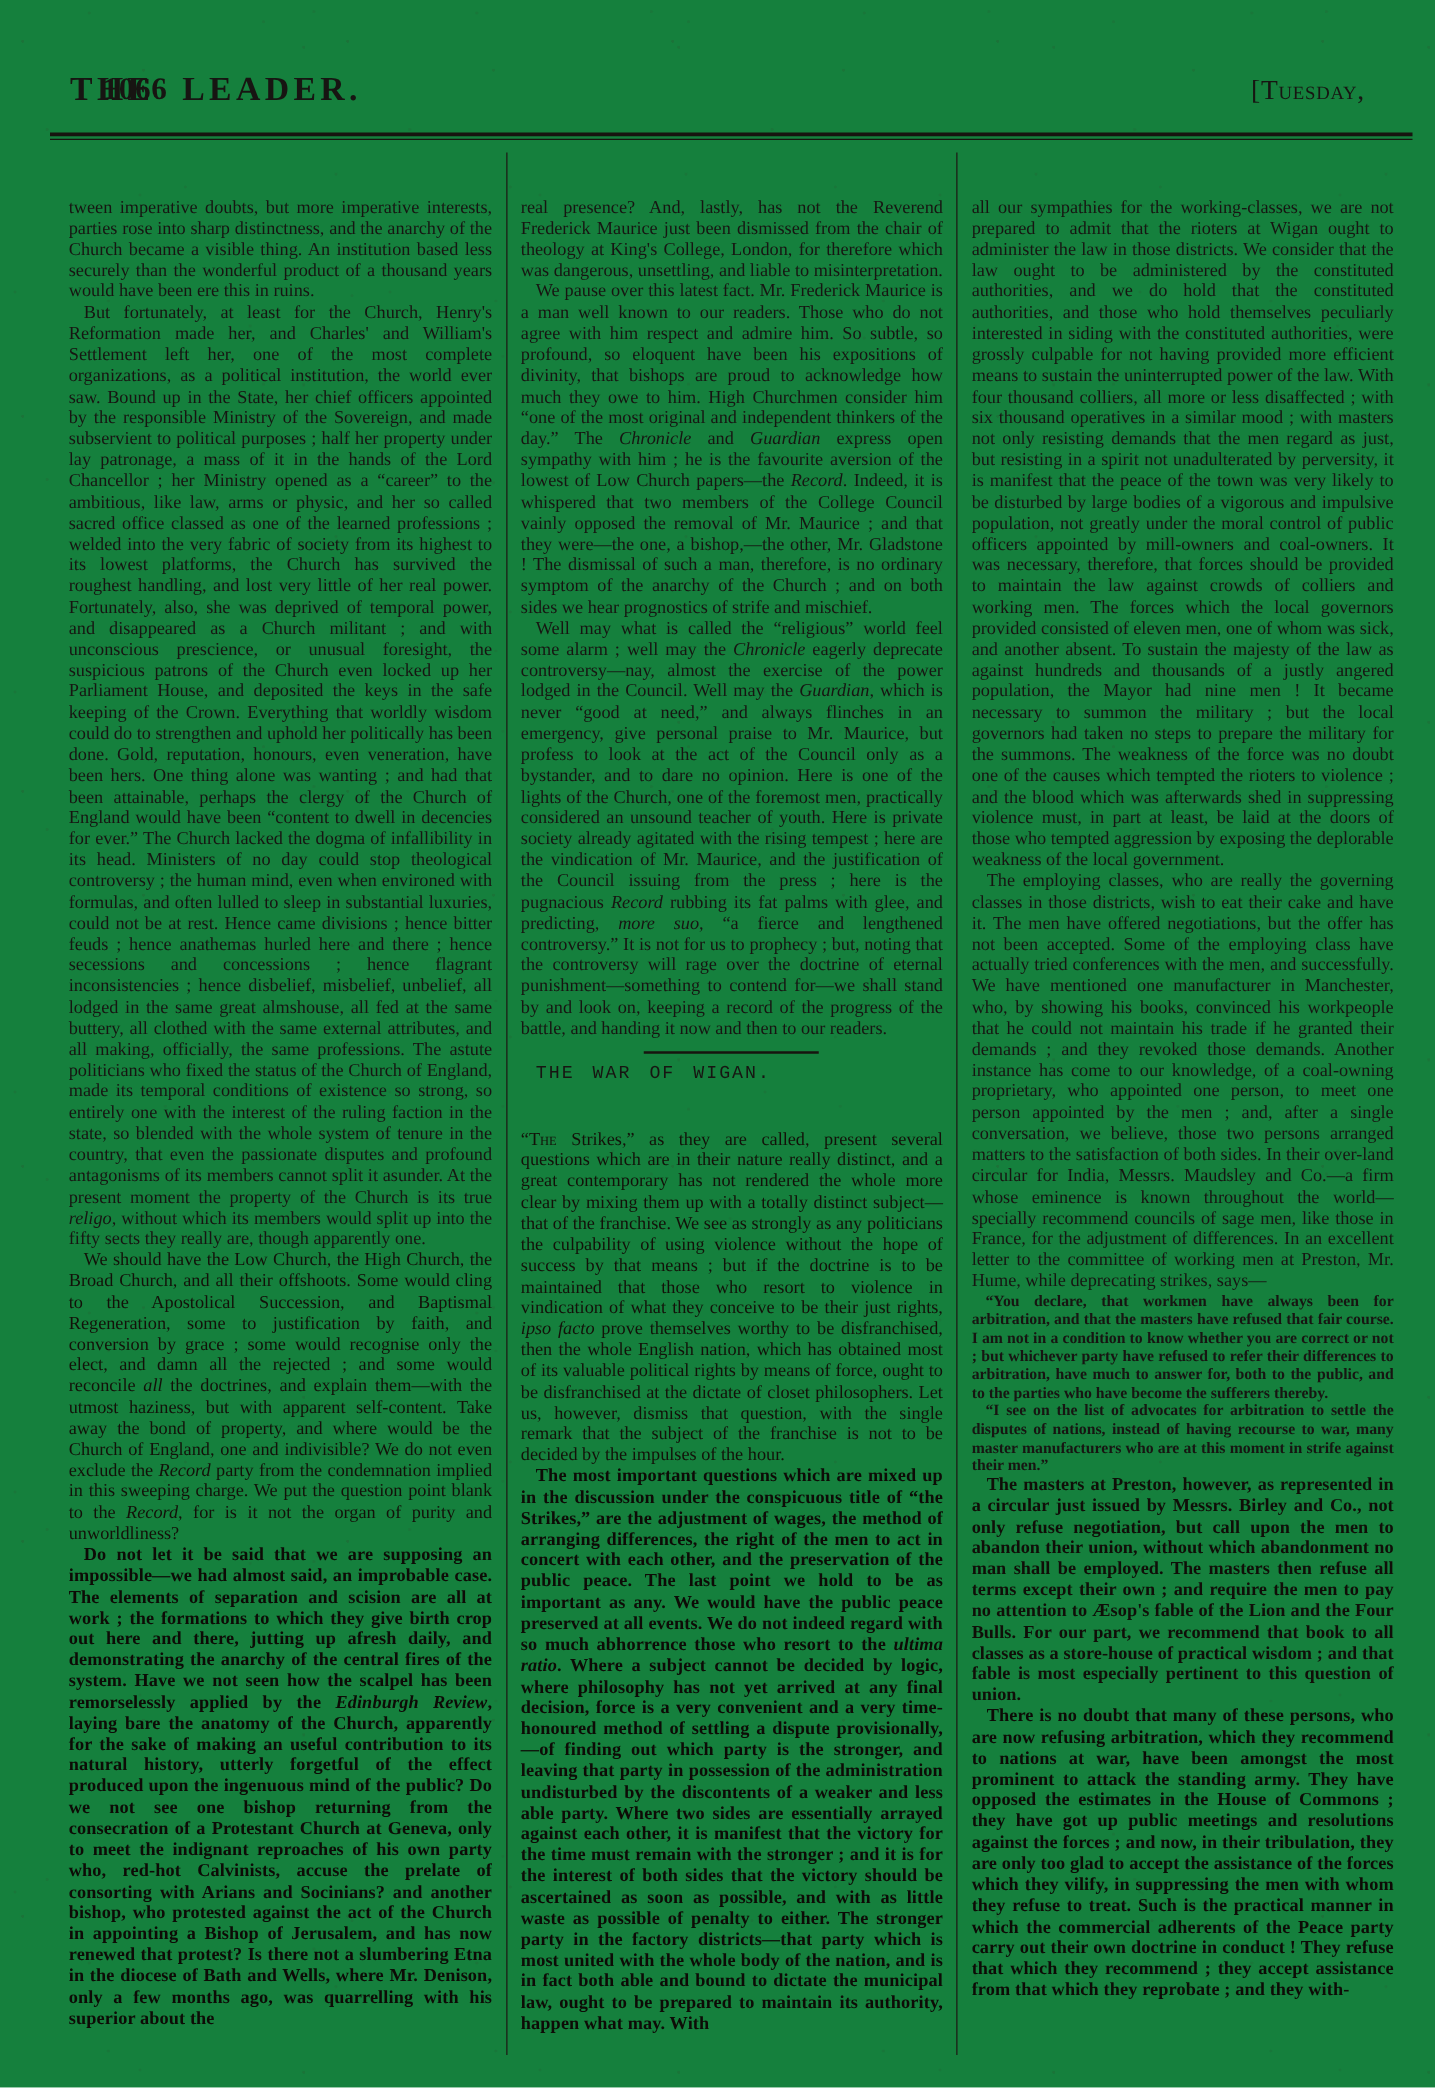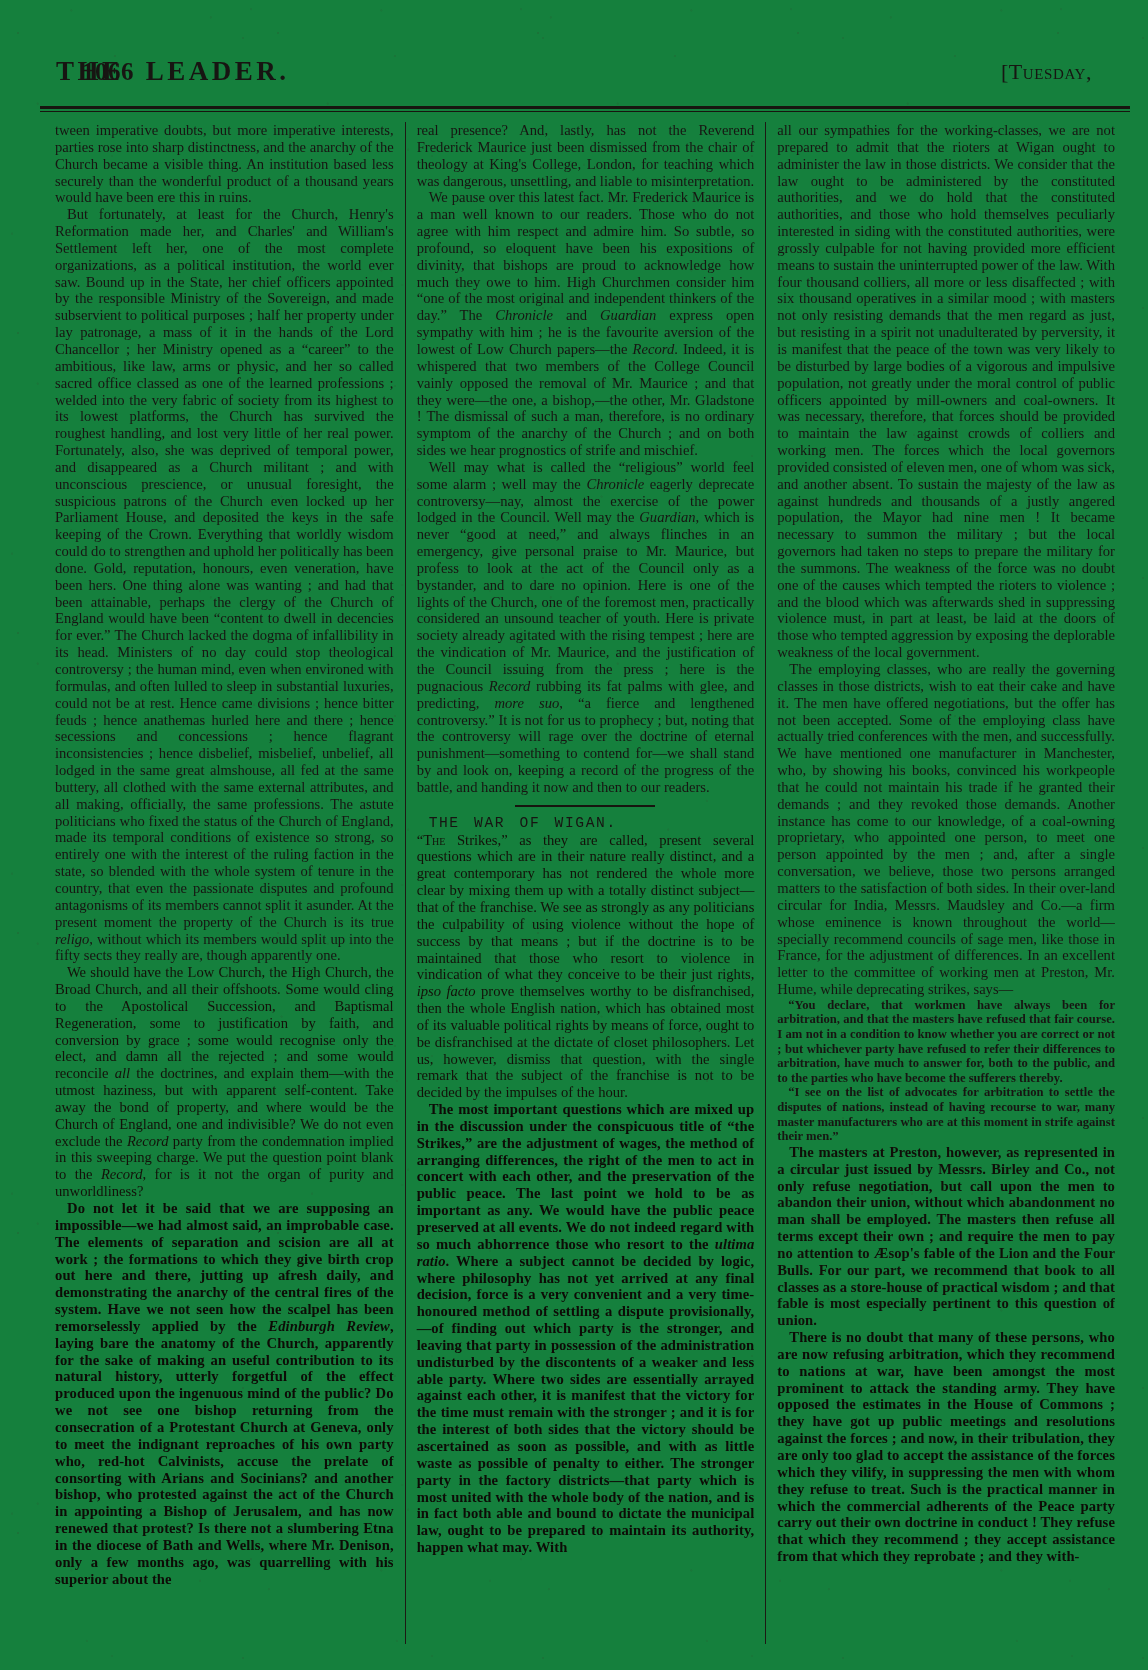--- a/index.html
+++ b/index.html
@@ -115,21 +115,21 @@
 
   .col p {
     margin: 0;
     text-align: justify;
     text-justify: inter-word;
     font-size: 14.6px;
     line-height: 16.85px;
     hyphens: manual;
     text-indent: 12px;
   }
-  .col p.noindent { text-indent: 0; }
+  .col p.noindent { text-indent: 0; margin-top: 36px; }
 
   
   .col p.quoted {
     font-size: 12.6px;
     line-height: 14.6px;
     text-indent: 11px;
     font-weight: bold;
   }
 
   
@@ -170,21 +170,21 @@
   <div class="columns">
 
     <div class="col">
       <p class="noindent">tween imperative doubts, but more imperative interests, parties rose into sharp distinctness, and the anarchy of the Church became a visible thing. An institution based less securely than the wonderful product of a thousand years would have been ere this in ruins.</p>
       <p><span>But fortunately, at least for the Church, Henry's Reformation made her, and Charles' and William's Settlement left her, one of the most complete organizations, as a political institution, the world ever saw. Bound up in the State, her chief officers appointed by the responsible Ministry of the Sovereign, and made subservient to political purposes ; half her property under lay patronage, a mass of it in the hands of the Lord Chancellor ; her Ministry opened as a “career” to the ambitious, like law, arms or physic, and her so called sacred office classed as one of the learned professions ; welded into the very fabric of society from its highest to its lowest platforms, the Church has survived the roughest handling, and lost very little of her real power. Fortunately, also, she was deprived of temporal power, and disappeared as a Church militant ; and with unconscious prescience, or unusual foresight, the suspicious patrons of the Church even locked up her Parliament House, and deposited the keys in the safe keeping of the Crown. Everything that worldly wisdom could do to strengthen and uphold her politically has been done. Gold, reputation, honours, even veneration, have been hers. One thing alone was wanting ; and had that been attainable, perhaps the clergy of the Church of England would have been “content to dwell in decencies for ever.” The Church lacked the dogma of infallibility in its head. Ministers of no day could stop theological controversy ; the human mind, even when environed with formulas, and often lulled to sleep in substantial luxuries, could not be at rest. Hence came divisions ; hence bitter feuds ; hence anathemas hurled here and there ; hence secessions and concessions ; hence flagrant inconsistencies ; hence disbelief, misbelief, unbelief, all lodged in the same great almshouse, all fed at the same buttery, all clothed with the same external attributes, and all making, officially, the same professions. The astute politicians who fixed the status of the Church of England, made its temporal conditions of existence so strong, so entirely one with the interest of the ruling faction in the state, so blended with the whole system of tenure in the country, that even the passionate disputes and profound antagonisms of its members cannot split it asunder. At the present moment the property of the Church is its true </span><i>religo</i><span>, without which its members would split up into the fifty sects they really are, though apparently one.</span></p>
       <p class="ink-2"><span>We should have the Low Church, the High Church, the Broad Church, and all their offshoots. Some would cling to the Apostolical Succession, and Baptismal Regeneration, some to justification by faith, and conversion by grace ; some would recognise only the elect, and damn all the rejected ; and some would reconcile </span><i>all</i><span> the doctrines, and explain them—with the utmost haziness, but with apparent self-content. Take away the bond of property, and where would be the Church of England, one and indivisible? We do not even exclude the </span><i>Record</i><span> party from the condemnation implied in this sweeping charge. We put the question point blank to the </span><i>Record</i><span>, for is it not the organ of purity and unworldliness?</span></p>
       <p class="ink-4"><span>Do not let it be said that we are supposing an impossible—we had almost said, an improbable case. The elements of separation and scision are all at work ; the formations to which they give birth crop out here and there, jutting up afresh daily, and demonstrating the anarchy of the central fires of the system. Have we not seen how the scalpel has been remorselessly applied by the </span><i>Edinburgh Review</i><span>, laying bare the anatomy of the Church, apparently for the sake of making an useful contribution to its natural history, utterly forgetful of the effect produced upon the ingenuous mind of the public? Do we not see one bishop returning from the consecration of a Protestant Church at Geneva, only to meet the indignant reproaches of his own party who, red-hot Calvinists, accuse the prelate of consorting with Arians and Socinians? and another bishop, who protested against the act of the Church in appointing a Bishop of Jerusalem, and has now renewed that protest? Is there not a slumbering Etna in the diocese of Bath and Wells, where Mr. Denison, only a few months ago, was quarrelling with his superior about the</span></p>
     </div>
 
     <div class="col">
-      <p class="noindent">real presence? And, lastly, has not the Reverend Frederick Maurice just been dismissed from the chair of theology at King's College, London, for teaching which was dangerous, unsettling, and liable to misinterpretation.</p>
+      <p class="noindent">real presence? And, lastly, has not the Reverend Frederick Maurice just been dismissed from the chair of theology at King's College, London, for therefore which was dangerous, unsettling, and liable to misinterpretation.</p>
       <p><span>We pause over this latest fact. Mr. Frederick Maurice is a man well known to our readers. Those who do not agree with him respect and admire him. So subtle, so profound, so eloquent have been his expositions of divinity, that bishops are proud to acknowledge how much they owe to him. High Churchmen consider him “one of the most original and independent thinkers of the day.” The </span><i>Chronicle</i><span> and </span><i>Guardian</i><span> express open sympathy with him ; he is the favourite aversion of the lowest of Low Church papers—the </span><i>Record</i><span>. Indeed, it is whispered that two members of the College Council vainly opposed the removal of Mr. Maurice ; and that they were—the one, a bishop,—the other, Mr. Gladstone ! The dismissal of such a man, therefore, is no ordinary symptom of the anarchy of the Church ; and on both sides we hear prognostics of strife and mischief.</span></p>
       <p><span>Well may what is called the “religious” world feel some alarm ; well may the </span><i>Chronicle</i><span> eagerly deprecate controversy—nay, almost the exercise of the power lodged in the Council. Well may the </span><i>Guardian</i><span>, which is never “good at need,” and always flinches in an emergency, give personal praise to Mr. Maurice, but profess to look at the act of the Council only as a bystander, and to dare no opinion. Here is one of the lights of the Church, one of the foremost men, practically considered an unsound teacher of youth. Here is private society already agitated with the rising tempest ; here are the vindication of Mr. Maurice, and the justification of the Council issuing from the press ; here is the pugnacious </span><i>Record</i><span> rubbing its fat palms with glee, and predicting, </span><i>more suo</i><span>, “a fierce and lengthened controversy.” It is not for us to prophecy ; but, noting that the controversy will rage over the doctrine of eternal punishment—something to contend for—we shall stand by and look on, keeping a record of the progress of the battle, and handing it now and then to our readers.</span></p>
 
       <div class="sec-rule"></div>
       <p class="sec-head">THE WAR OF WIGAN.</p>
 
       <p class="noindent ink-2"><span>“</span><span class="smallcaps">The</span><span> Strikes,” as they are called, present several questions which are in their nature really distinct, and a great contemporary has not rendered the whole more clear by mixing them up with a totally distinct subject—that of the franchise. We see as strongly as any politicians the culpability of using violence without the hope of success by that means ; but if the doctrine is to be maintained that those who resort to violence in vindication of what they conceive to be their just rights, </span><i>ipso facto</i><span> prove themselves worthy to be disfranchised, then the whole English nation, which has obtained most of its valuable political rights by means of force, ought to be disfranchised at the dictate of closet philosophers. Let us, however, dismiss that question, with the single remark that the subject of the franchise is not to be decided by the impulses of the hour.</span></p>
       <p class="ink-4"><span>The most important questions which are mixed up in the discussion under the conspicuous title of “the Strikes,” are the adjustment of wages, the method of arranging differences, the right of the men to act in concert with each other, and the preservation of the public peace. The last point we hold to be as important as any. We would have the public peace preserved at all events. We do not indeed regard with so much abhorrence those who resort to the </span><i>ultima ratio</i><span>. Where a subject cannot be decided by logic, where philosophy has not yet arrived at any final decision, force is a very convenient and a very time-honoured method of settling a dispute provisionally,—of finding out which party is the stronger, and leaving that party in possession of the administration undisturbed by the discontents of a weaker and less able party. Where two sides are essentially arrayed against each other, it is manifest that the victory for the time must remain with the stronger ; and it is for the interest of both sides that the victory should be ascertained as soon as possible, and with as little waste as possible of penalty to either. The stronger party in the factory districts—that party which is most united with the whole body of the nation, and is in fact both able and bound to dictate the municipal law, ought to be prepared to maintain its authority, happen what may. With</span></p>
     </div>
 

